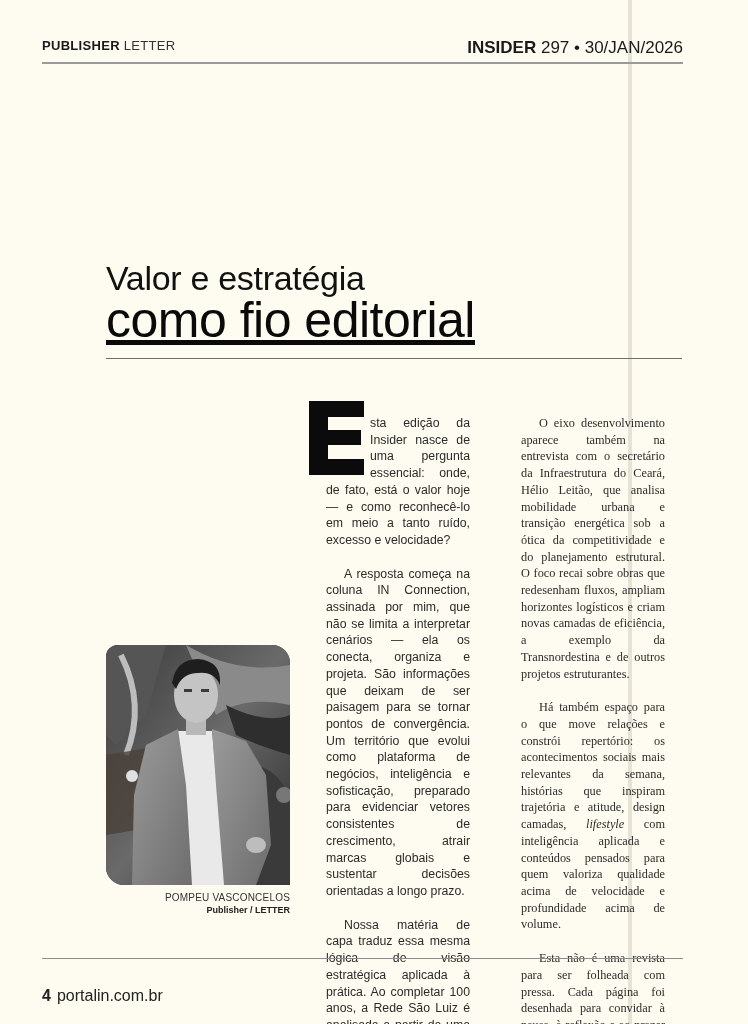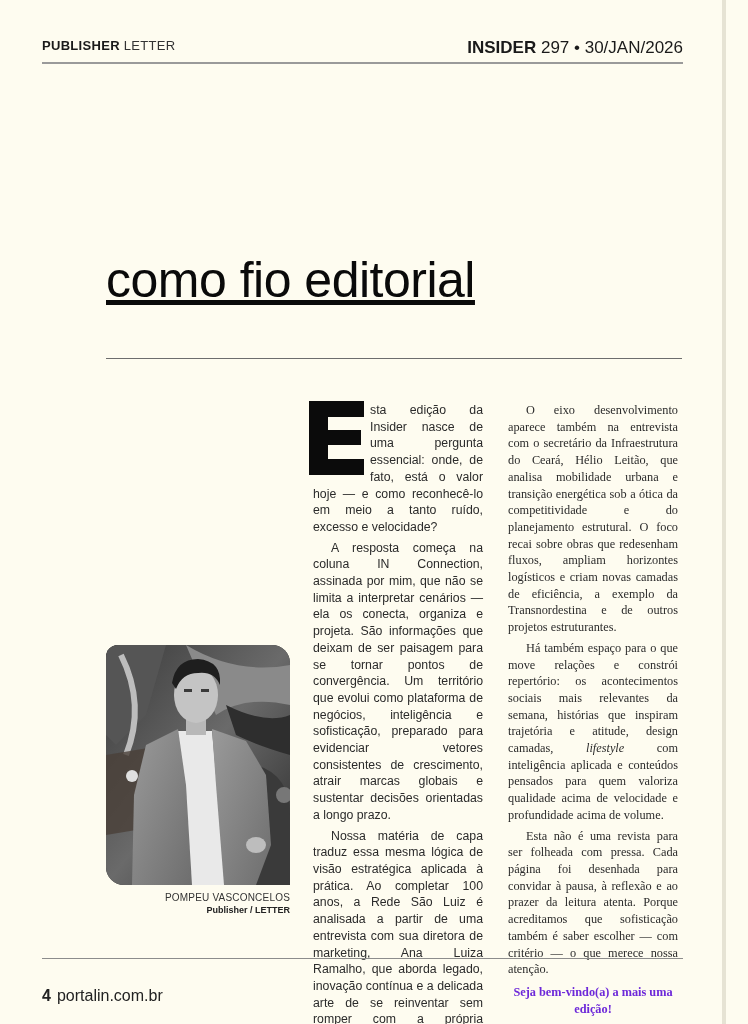--- a/index.html
+++ b/index.html
@@ -3,41 +3,41 @@
 <meta charset="utf-8">
 <style>
   html, body { margin:0; padding:0; }
   body {
     width:748px; height:1024px; overflow:hidden;
     background:#fefcf0;
     font-family:"Liberation Sans", sans-serif;
     color:#2a2a2a;
     position:relative;
   }
-  .page { position:absolute; left:0; top:0; width:726px; height:1024px; }
+  .page { position:absolute; left:0; top:0; width:632px; height:1024px; }
   .page-right-edge { position:absolute; right:0; top:0; width:4px; height:1024px; background:#e6e3d4; }
 
   
   .header { position:absolute; left:42px; top:38px; width:641px; height:20px; }
   .header .section { position:absolute; left:0; top:0; font-size:13px; letter-spacing:0.3px; color:#1a1a1a; }
   .header .section b { font-weight:700; }
   .header .section span.light { font-weight:400; color:#333; }
   .header .issue { position:absolute; right:0; top:0; font-size:17px; color:#1a1a1a; }
   .header .issue b { font-weight:700; }
   .rule-top { position:absolute; left:42px; top:62px; width:641px; height:2px; background:#9a9a9a; }
 
   
   .title { position:absolute; left:106px; top:258px; width:580px; }
   .title .line1 { font-size:34px; line-height:40px; color:#111; font-weight:400; letter-spacing:-0.3px; }
   .title .line2 { font-size:50px; line-height:52px; color:#0a0a0a; font-weight:400; letter-spacing:-0.5px; margin-top:-4px;text-decoration:underline; }
   .rule-title { position:absolute; left:106px; top:358px; width:576px; height:1px; background:#6d6d6d; }
 
   
   .col { position:absolute; font-size:12.3px; line-height:16.7px; color:#2b2b2b; text-align:justify; }
-  .col p { margin:4px; text-indent:18px; }
+  .col p { margin:17px; text-indent:18px; }
   .col p.first { text-indent:0; }
   .col1 { left:309px; top:398px; width:178px; }
   .col2 { left:504px; top:398px; width:178px;font-family:Liberation Serif, serif; }
 
   .dropcap {
     float:left; width:55px; height:74px; margin:3px 6px 0 0;
     position:relative;
   }
   .dropcap svg { display:block; }
   .col .em { font-style:italic; }
@@ -73,20 +73,21 @@
       <span class="light">LETTER</span>
     </div>
     <div class="issue">
       <b>INSIDER</b>
       <span>297 • 30/JAN/2026</span>
     </div>
   </div>
   <div class="rule-top"></div>
 
   <div class="title">
+    <div class="line1">Valor e estratégia</div>
     <div class="line2">como fio editorial</div>
   </div>
   <div class="rule-title"></div>
 
   <div class="col col1">
     <div class="dropcap">
       <svg width="55" height="74" viewBox="0 0 55 74">
         <path d="M0 0 H55 V16 H19 V29 H52 V44 H19 V58 H55 V74 H0 Z" fill="#0b0b0b"></path>
       </svg>
     </div>

